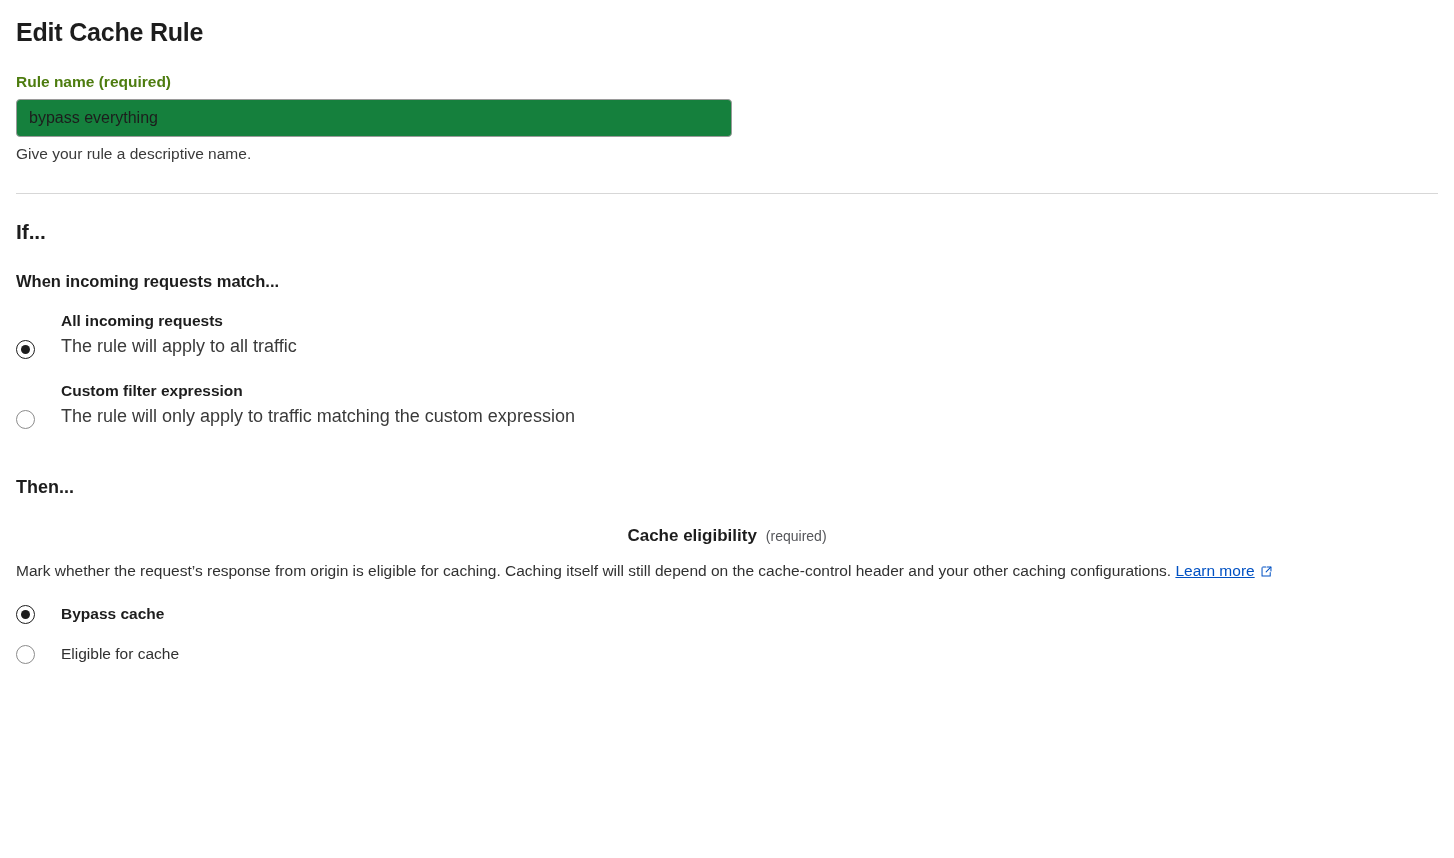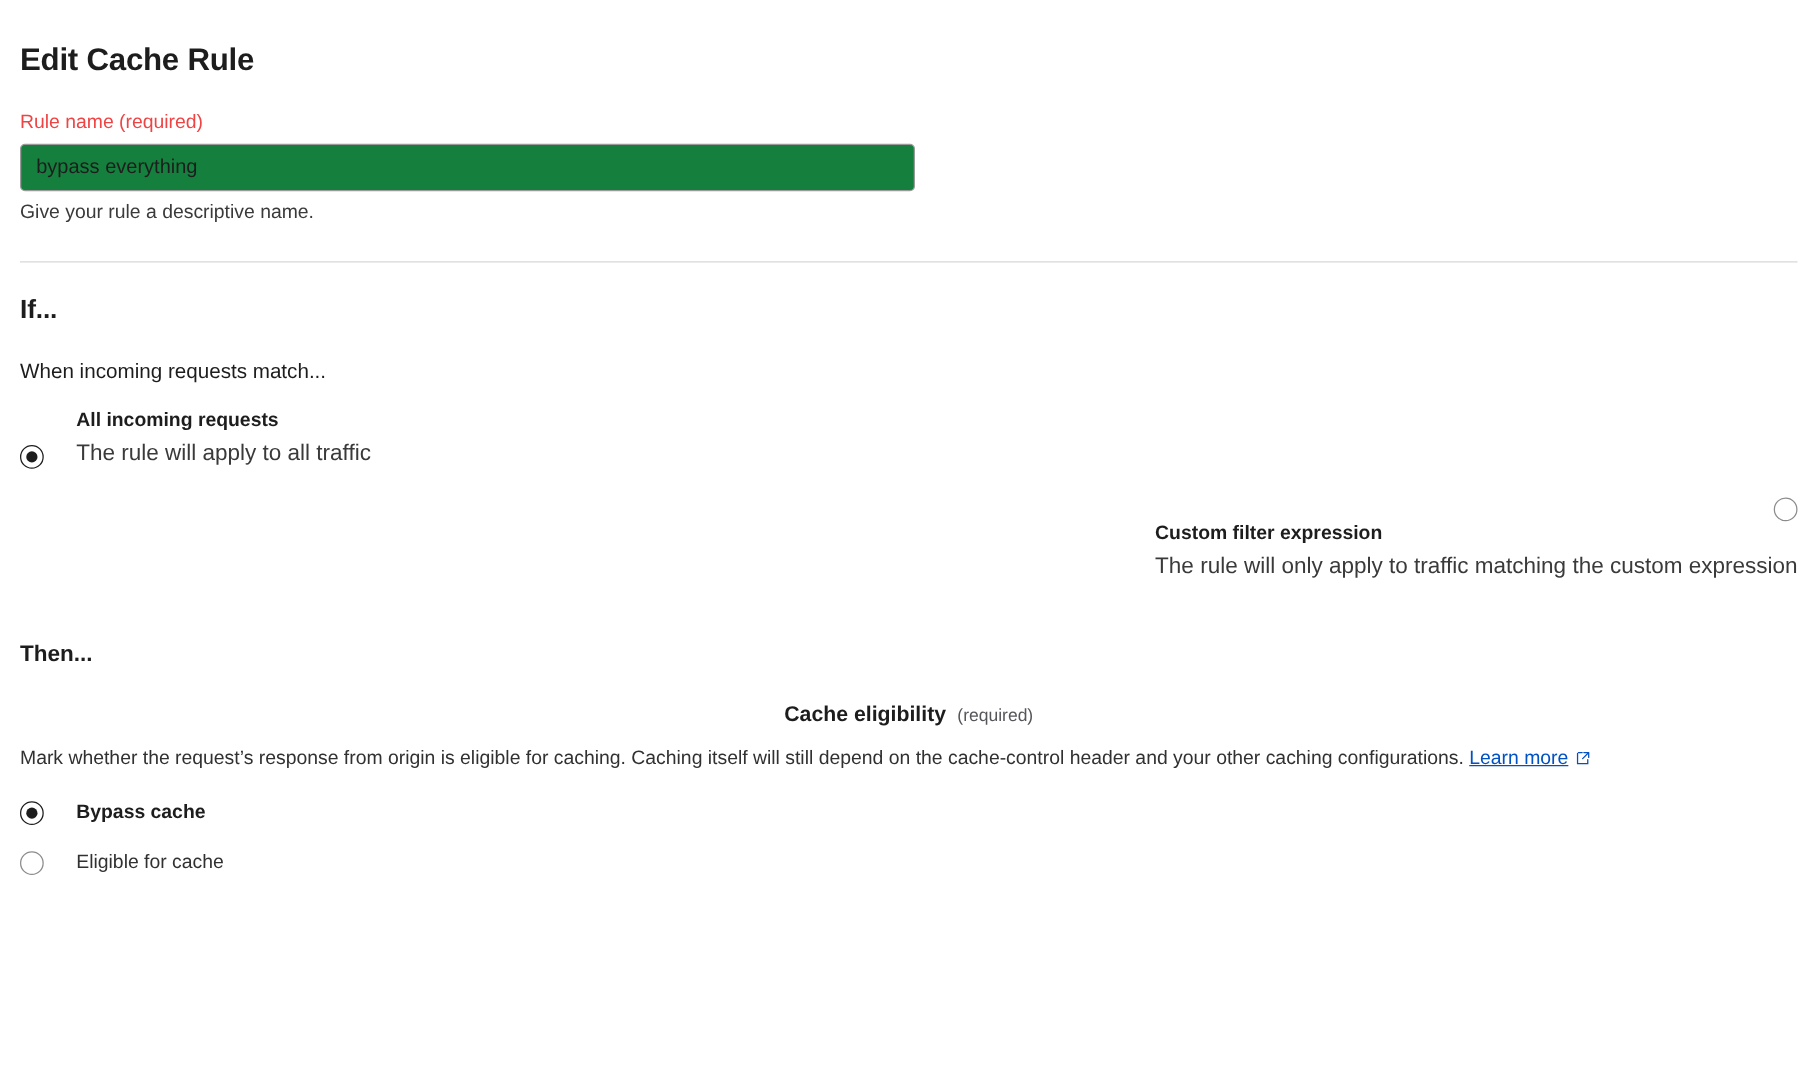--- a/index.html
+++ b/index.html
@@ -9,33 +9,34 @@
     background: #ffffff;
   }
   body {
     width: 1454px;
     height: 858px;
     font-family: "Liberation Sans", sans-serif;
     color: #1d1d1d;
     -webkit-font-smoothing: antialiased;
   }
   .page {
-    padding: 34px 16px 0 16px;
+    padding: 18px 16px 0 16px;
   }
   .page-title {
     font-size: 25px;
     font-weight: bold;
     letter-spacing: -0.2px;
     color: #1d1d1d;
     margin: 0 0 26px 0;
   }
   .field-label {
     font-size: 15.5px;
-    color: #ef4444;
+    color: #4d7c0f;
     margin-bottom: 8px;
+    font-weight: bold;
   }
   .text-input {
     width: 716px;
     height: 38px;
     border: 1px solid #9a9a9a;
     border-radius: 4px;
     padding: 0 12px;
     font-size: 16px;
     font-family: "Liberation Sans", sans-serif;
     color: #1d1d1d;
@@ -54,33 +55,33 @@
   }
   .section-title {
     font-size: 21px;
     font-weight: bold;
     color: #1d1d1d;
     margin: 26px 0 0 0;
     letter-spacing: -0.1px;
   }
   .subsection-title {
     font-size: 16.5px;
-    font-weight: normal;
+    font-weight: bold;
     color: #1d1d1d;
     margin: 28px 0 0 0;
   }
   .radio-group {
     margin-top: 20px;
   }
   .radio-row {
     display: flex;
     align-items: flex-end;
     margin-bottom: 22px;
   }
-  .radio-row:last-child { margin-bottom: 0; flex-direction: column; }
+  .radio-row:last-child { margin-bottom: 0; }
   .radio-outer {
     width: 19px;
     height: 19px;
     border-radius: 50%;
     border: 1px solid #8c8c8c;
     background: #fff;
     flex: 0 0 auto;
     margin-top: 1px;
     position: relative;
   }

